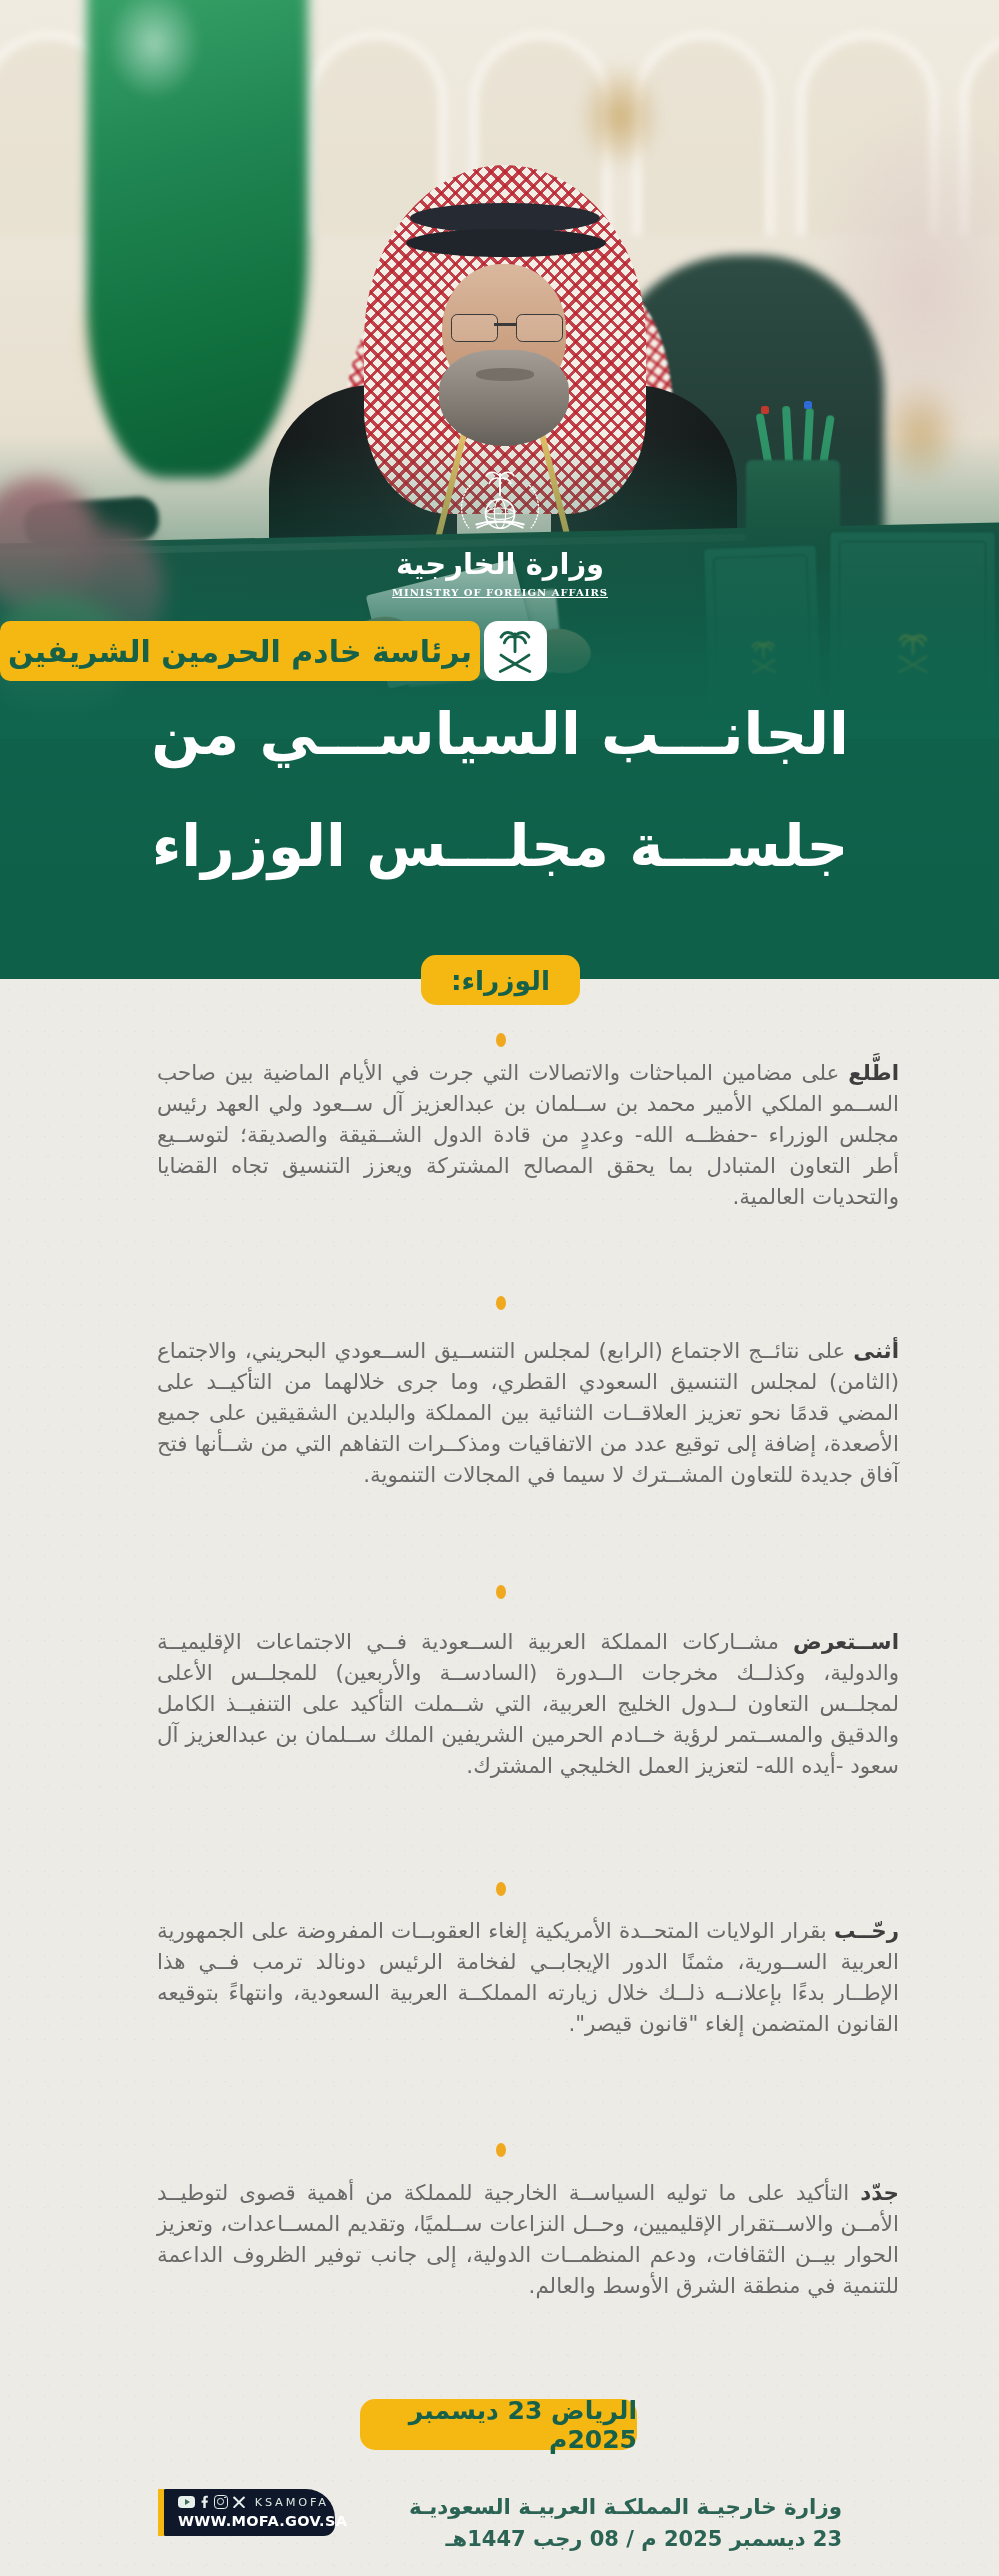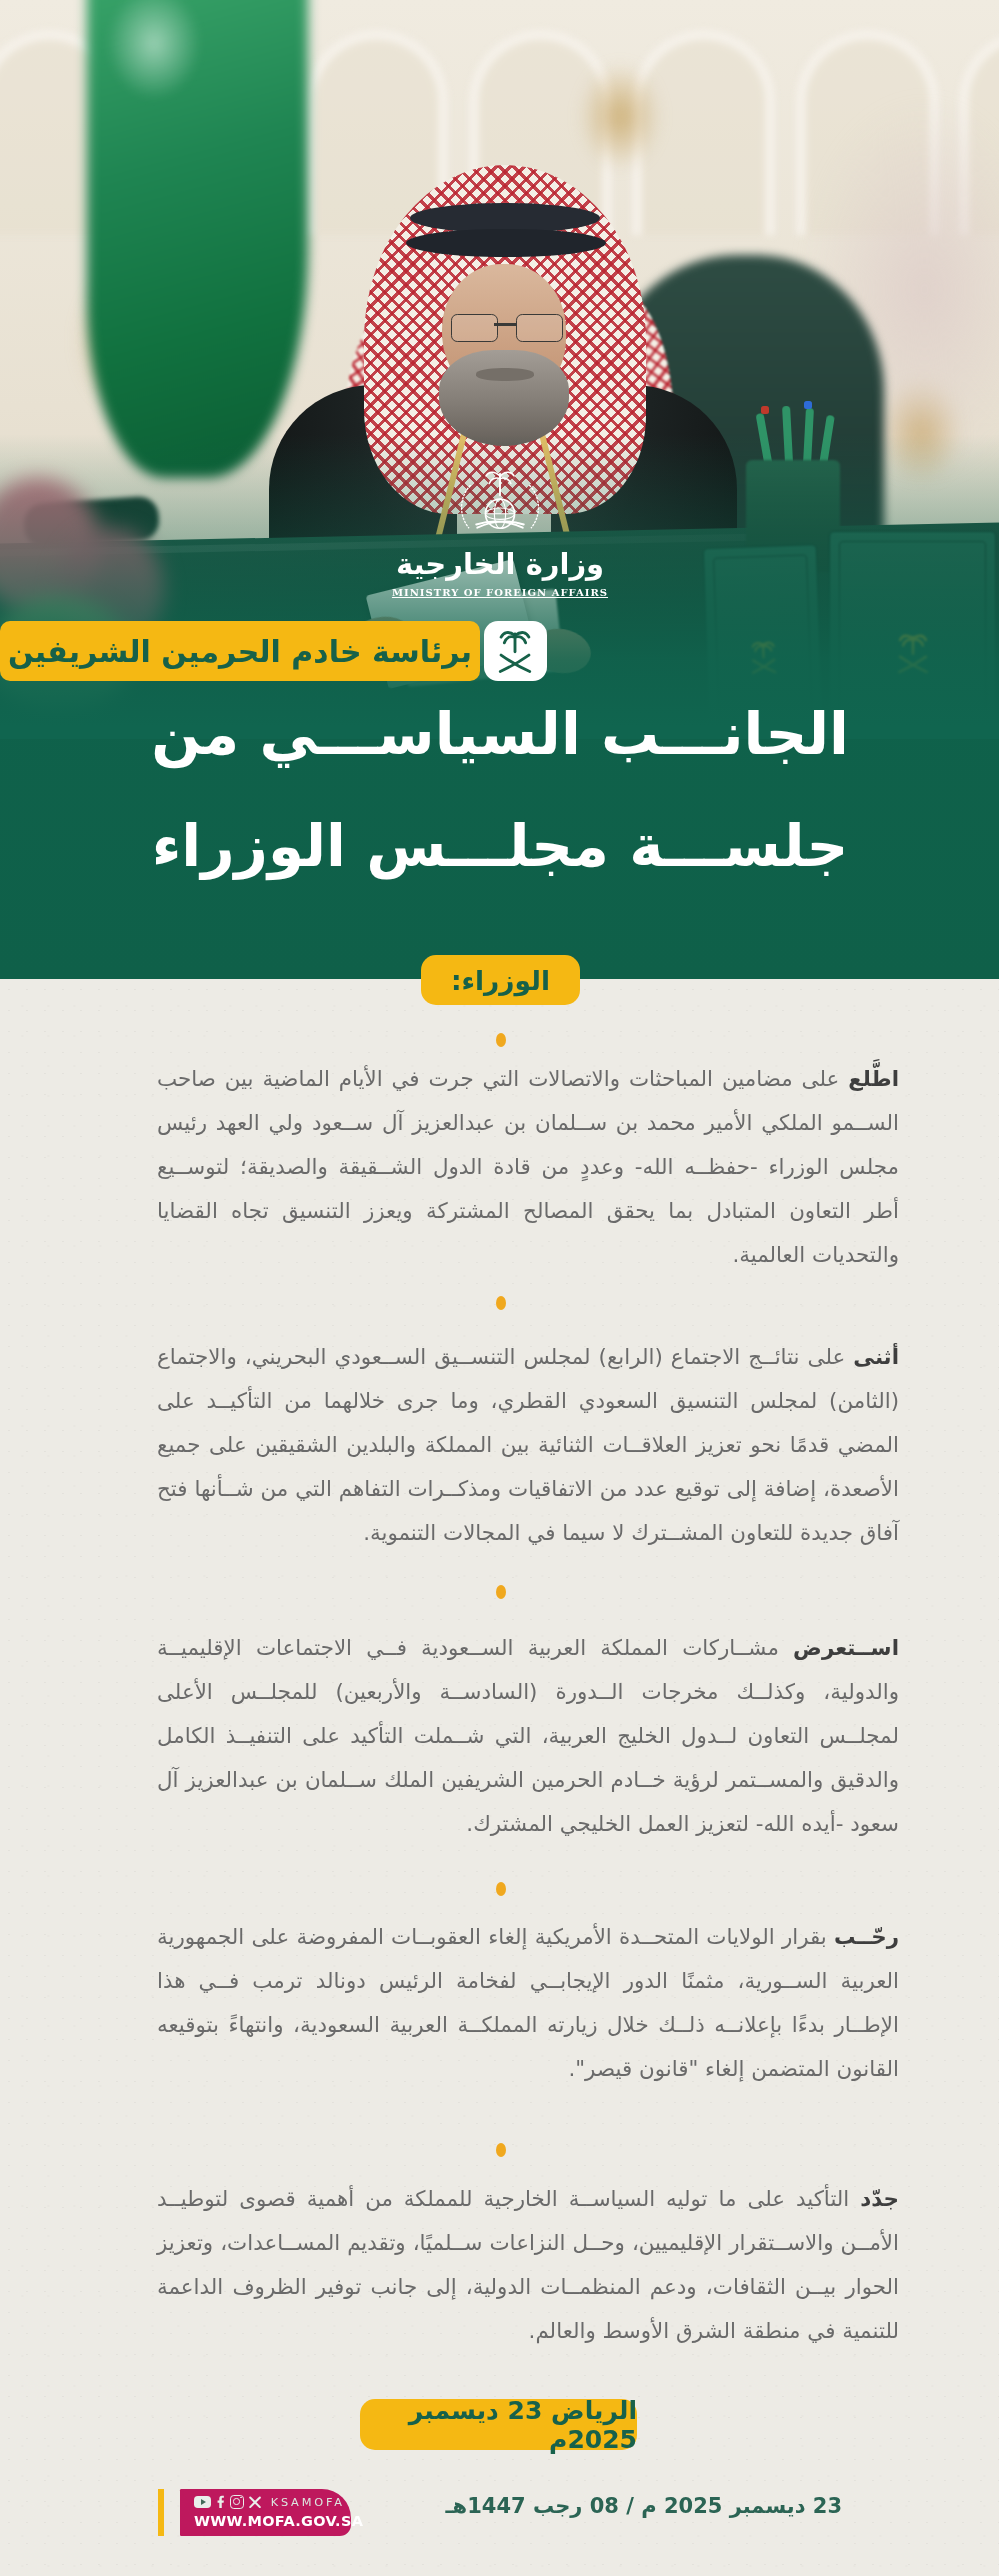--- a/index.html
+++ b/index.html
@@ -123,30 +123,30 @@
         background:#F5B813;border-radius:15px;display:flex;align-items:center;justify-content:center;}
   .council-badge span{font-size:26.4px;font-weight:bold;color:#176149;direction:rtl;}
 
   
   .paper-bg{position:absolute;left:0;top:979px;width:1000px;height:1597px;background:#EDEBE5;
         background-image:radial-gradient(rgba(110,105,95,.07) 0.8px,transparent 0.9px),
                          radial-gradient(rgba(110,105,95,.05) 0.6px,transparent 0.8px);
         background-size:18px 21px,26px 30px;background-position:0 0,9.4px 12px;}
   .bullet{position:absolute;width:10px;height:14px;border-radius:50%;background:#F0A81E;left:496px;z-index:2;}
   .para{position:absolute;left:157px;width:742px;margin:0;z-index:2;direction:rtl;
-        text-align:justify;font-size:21.4px;line-height:44px;color:#6A6A6A;}
+        text-align:justify;font-size:21.4px;line-height:31px;color:#6A6A6A;}
   .para b{color:#3E3E3E;}
   .date-badge{position:absolute;left:360px;top:2399px;width:277px;height:51px;z-index:2;
         background:#F5B813;border-radius:15px;display:flex;align-items:center;justify-content:center;}
   .date-badge span{font-size:25px;font-weight:bold;color:#17614B;direction:rtl;}
 
   
   .foot-yellow{position:absolute;left:158px;top:2489px;width:5.7px;height:47px;background:#F5B813;z-index:3;}
-  .foot-green{position:absolute;left:180px;top:2489px;width:171px;height:47px;z-index:3;
-        background:#be185d;border-radius:1.3px 29px 11.3px 1.3px;
+  .foot-green{position:absolute;left:164px;top:2489px;width:171px;height:47px;z-index:3;
+        background:#0f172a;border-radius:1.3px 29px 11.3px 1.3px;
         padding:5.7px 6.3px 0 14px;box-sizing:border-box;}
   .icon-row{display:flex;align-items:center;gap:5.7px;height:15px;}
   .yt{width:17.6px;height:12.6px;background:#E9EFEB;border-radius:3.8px;position:relative;}
   .yt::after{content:"";position:absolute;left:7px;top:3.1px;border-left:5.7px solid #416C5A;
         border-top:3.1px solid transparent;border-bottom:3.1px solid transparent;}
   .ig{width:12px;height:12px;border:1.6px solid #E9EFEB;border-radius:3.8px;position:relative;}
   .ig::after{content:"";position:absolute;left:2.2px;top:2.2px;width:4.4px;height:4.4px;
         border:1.3px solid #E9EFEB;border-radius:50%;}
   .ig::before{content:"";position:absolute;right:0.6px;top:0.6px;width:1.6px;height:1.6px;
         background:#E9EFEB;border-radius:50%;}
@@ -329,15 +329,16 @@
         <path d="M2 2 L18 18"></path>
           <path d="M18 2 L2 18"></path>
       </g>
     </svg>
     <span class="handle">KSAMOFA</span>
   </div>
   <div class="site">WWW.MOFA.GOV.SA</div>
 </div>
 
 <div class="foot-right">
+  <div class="l1">وزارة خارجيـة المملكـة العربيـة السعوديـة</div>
   <div class="l2">23 ديسمبر 2025 م / 08 رجب 1447هـ</div>
 </div>
 
 
 </body></html>

